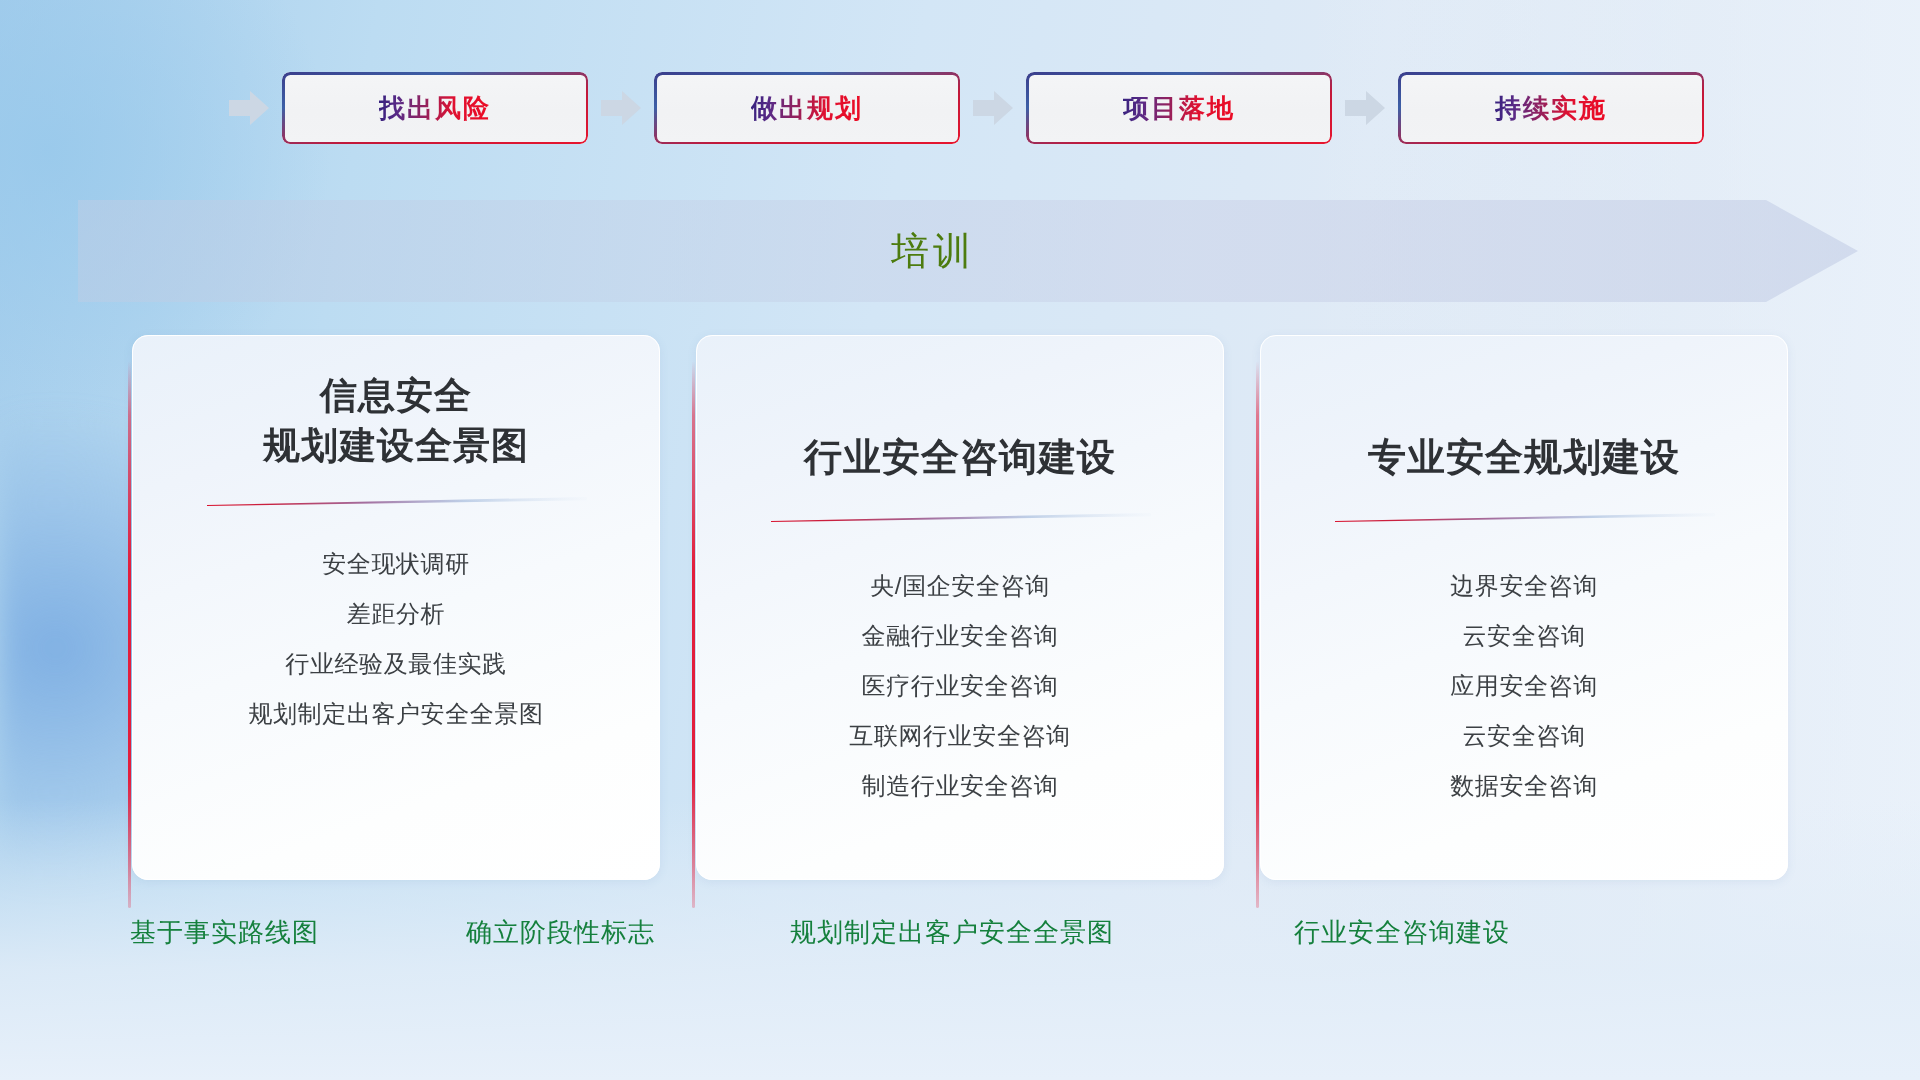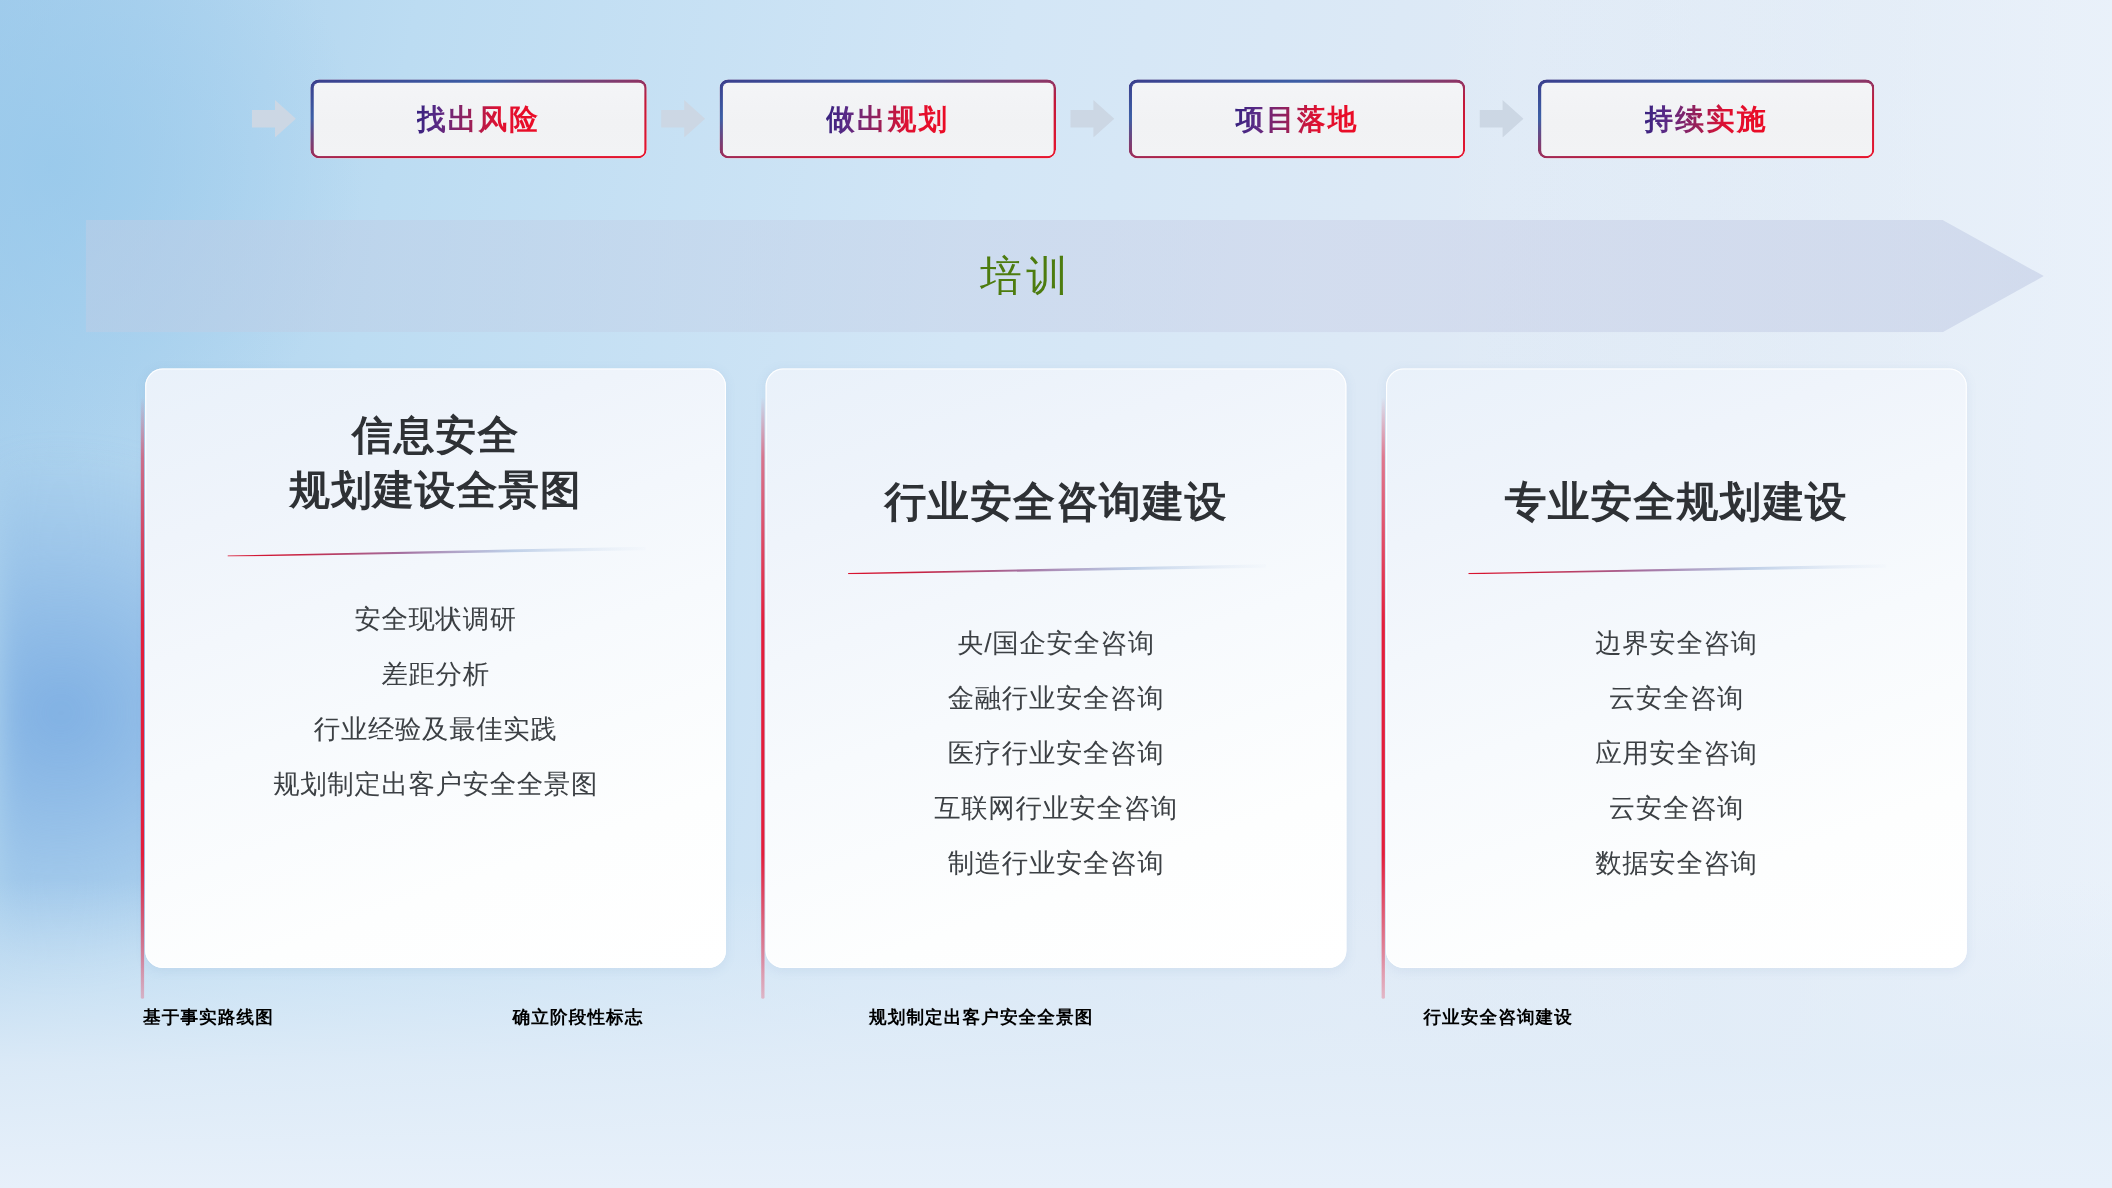--- a/index.html
+++ b/index.html
@@ -130,21 +130,21 @@
   .card.c2 .card-inner, .card.c3 .card-inner{ padding-top:58px;justify-content:center; }
   .card.c2 .card-divider, .card.c3 .card-divider{ margin-top:30px; }
   .card.c2 .card-items, .card.c3 .card-items{ margin-top:40px; }
 
   
   #footers{
     position:absolute; left:0; right:0; top:915px; height:44px;
   }
   .footer-label{
     position:absolute; top:0;
-    font-size:16px; font-weight:700; color:#000000; letter-spacing:1px;
+    font-size:26px; font-weight:400; color:#15803d; letter-spacing:1px;
     white-space:nowrap;
   }
 </style>
 </head>
 <body>
 
 <div id="bg-base"></div>
 <div id="bg-left-glow"></div>
 <div id="bg-blue-band"></div>
 <div id="bg-right-soft"></div>

